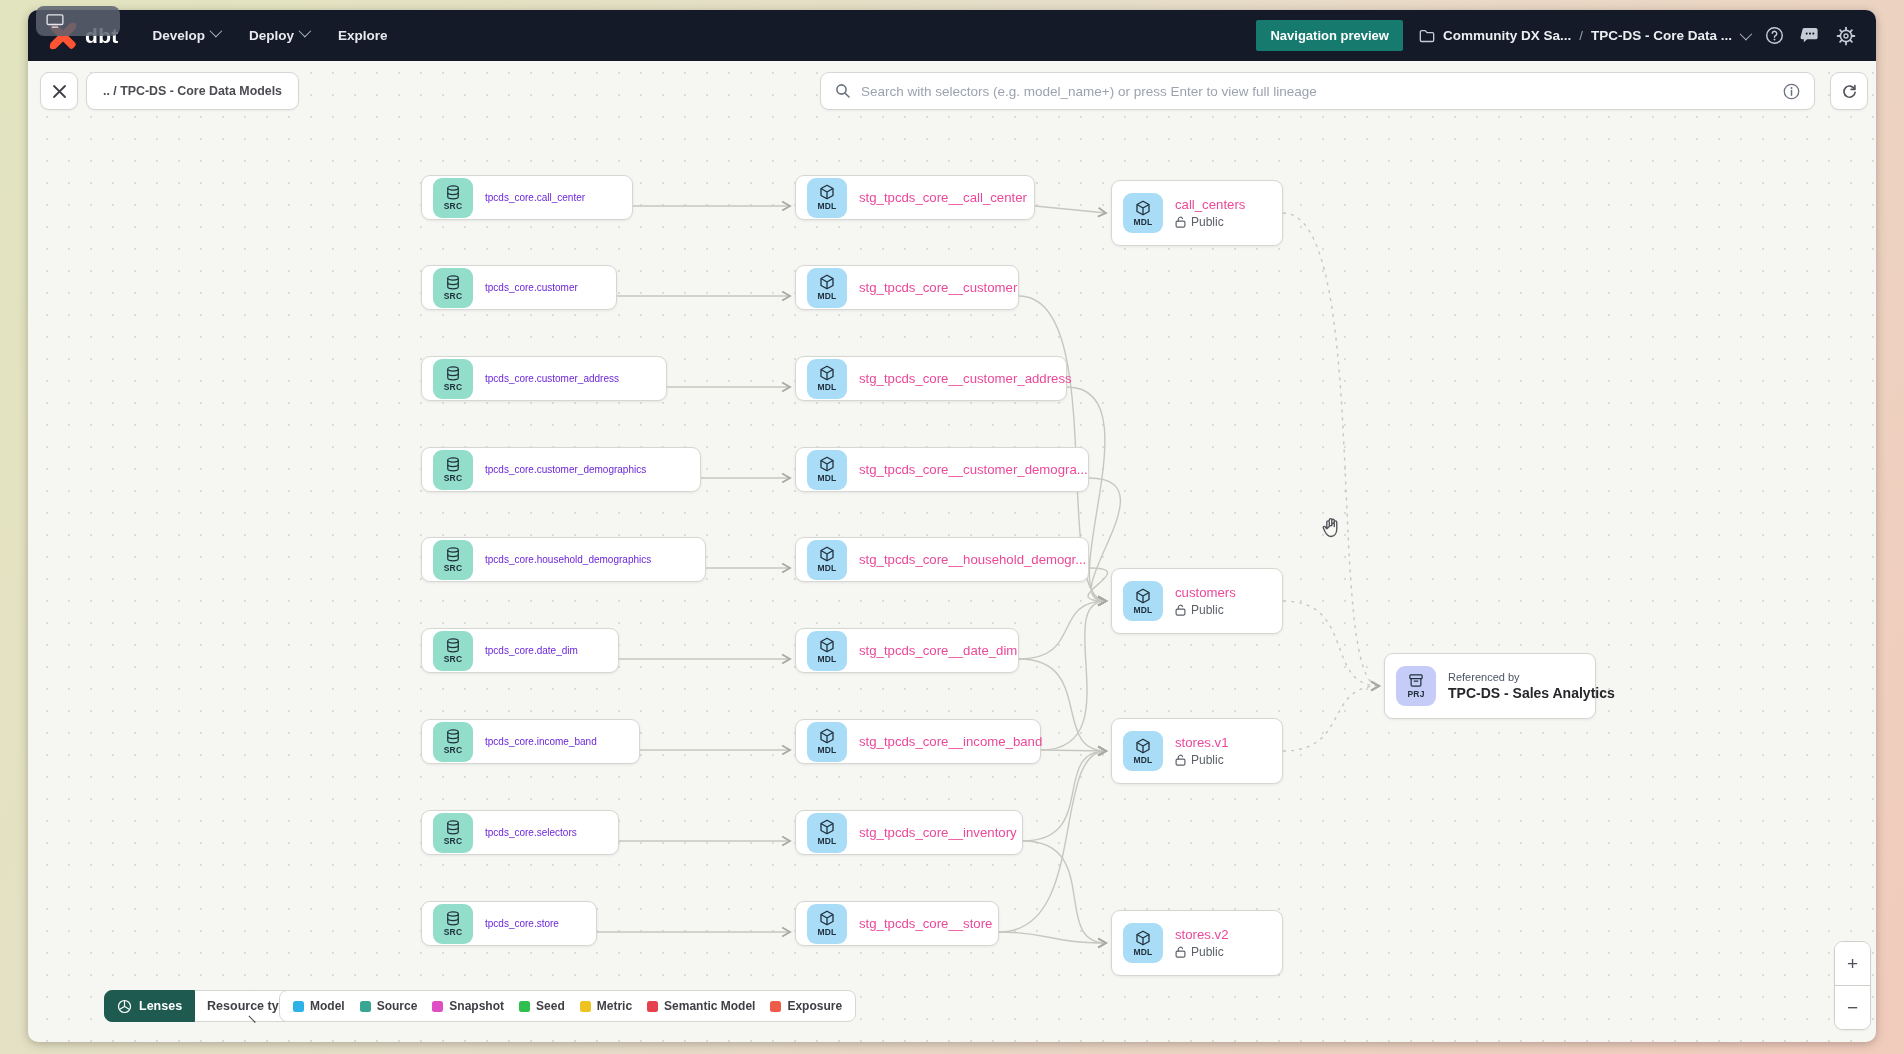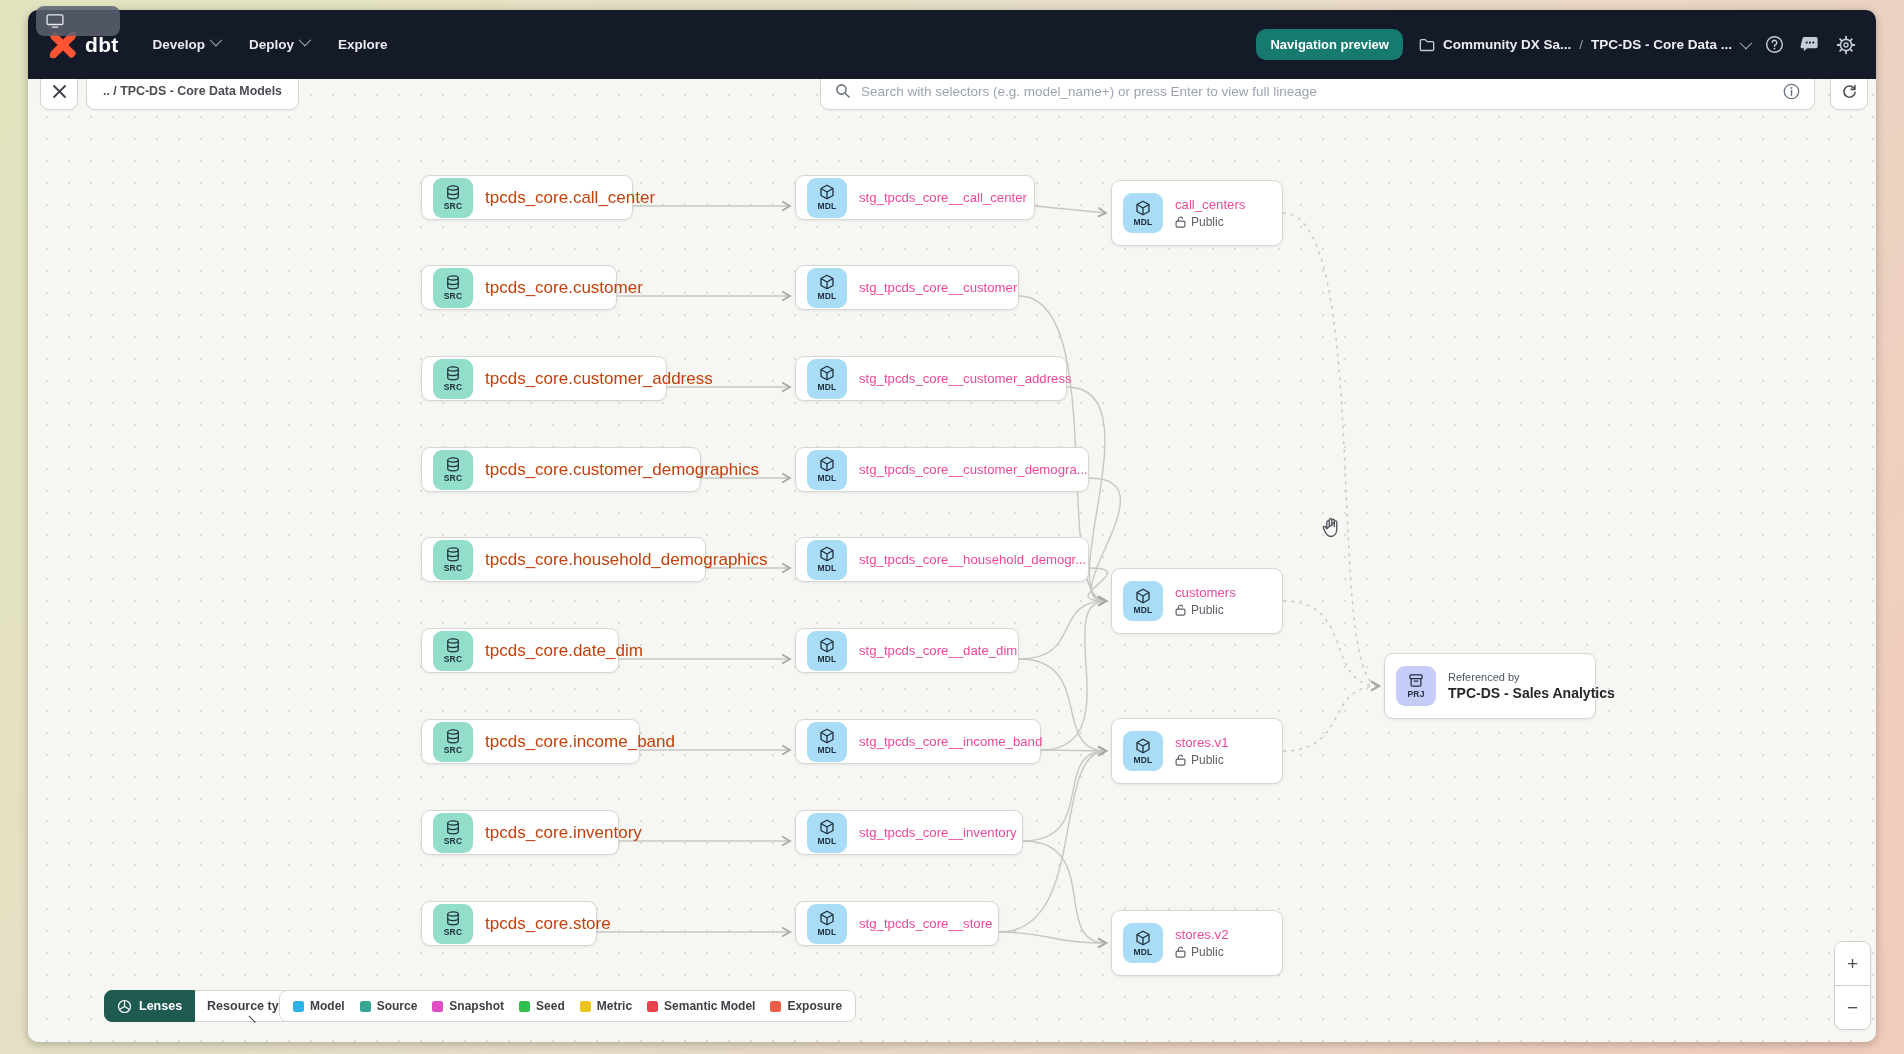--- a/index.html
+++ b/index.html
@@ -9,32 +9,32 @@
     background:linear-gradient(120deg,#e2e4bf 0%,#e6ddc8 45%,#f1cbbc 100%);
     position:relative;
   }
   #app {
     position:absolute; left:28px; top:10px; width:1848px; height:1032px;
     background:#f6f6f3; border-radius:10px; overflow:hidden;
     box-shadow:0 2px 10px rgba(0,0,0,.25);
   }
   
   #hdr {
-    position:absolute; left:0; top:0; width:100%; height:69px;
+    position:absolute; left:0; top:0; width:100%; height:51px;
     background:#141a27; display:flex; align-items:center; padding:0 20px; z-index:30;
   }
   .logo-wrap { display:flex; align-items:center; gap:7px; margin-right:34px; }
   .logo-txt { color:#fff; font-weight:700; font-size:21px; letter-spacing:.3px; }
   .nav-item { display:flex; align-items:flex-start; gap:5px; color:#e8eaef; font-size:13.5px;
     font-weight:700; margin-right:30px; cursor:pointer; }
   .chev { width:9px; height:9px; border-right:1.6px solid #aeb4c0; border-bottom:1.6px solid #aeb4c0;
     transform:rotate(45deg) translateY(-2px); display:inline-block; }
   #hdr-right { margin-left:auto; display:flex; align-items:center; gap:16px; }
   .preview-btn { background:#167a6e; color:#fff; font-size:13px; font-weight:700;
-    padding:8px 14px; border-radius:10px; border:none; cursor:pointer; }
+    padding:8px 14px; border-radius:2px; border:none; cursor:pointer; }
   .crumbs { display:flex; align-items:center; gap:8px; color:#eceef2; font-size:13.5px; font-weight:700; }
   .crumbs .sep { color:#9aa1ad; font-weight:400; }
   .hdr-ic { color:#c6ccd6; display:flex; align-items:center; cursor:pointer; }
   
   #share-tab { position:absolute; left:36px; top:6px; width:84px; height:30px;
     background:rgba(90,97,112,.85); border-radius:8px; z-index:40;
     display:flex; align-items:center; padding-left:10px; }
   
   #stage { position:absolute; inset:0; z-index:5;
     background-image:radial-gradient(#dcdcd7 1.3px, transparent 1.3px);
@@ -55,21 +55,21 @@
     font-family:inherit; background:transparent; }
   #searchbar input::placeholder { color:#9ca3af; }
   
   .node { position:absolute; background:#fff; border:1px solid #d7d7d2; border-radius:9px;
     box-shadow:0 1px 3px rgba(15,23,42,.07); display:flex; align-items:center; gap:12px;
     padding:0 14px 0 11px; height:45px; white-space:nowrap; cursor:pointer; }
   .tile { width:40px; height:40px; border-radius:9px; display:flex; flex-direction:column;
     align-items:center; justify-content:center; flex:0 0 auto; }
   .tile-label { font-size:8.5px; font-weight:700; color:#20303c; margin-top:1px; letter-spacing:.2px; }
   .tile.src { background:#93ddcb; } .tile.mdl { background:#a9dcf6; } .tile.prj { background:#c6ccf8; }
-  .nlabel { font-size:17px; color:#c2410c; }
+  .nlabel { font-size:10px; color:#6d28d9; }
   .ncol { display:flex; flex-direction:column; justify-content:center; }
   .ntitle { font-size:13.2px; color:#ec4899; font-weight:400; }
   .nsub { display:flex; align-items:center; gap:5px; font-size:12px; color:#5b6068; margin-top:3px; }
   .kicker { font-size:11px; color:#4b5563; }
   .ptitle { font-size:14px; font-weight:600; color:#26262b; margin-top:2px; }
   
   #lenses-bar { position:absolute; left:36px; top:980px; display:flex; height:32px; z-index:20;padding-left:40px; }
   #lenses-btn { background:#1e5a50; color:#fff; font-size:12.5px; font-weight:700;
     border:1px solid #1e5a50; border-radius:8px 0 0 8px; display:flex; align-items:center; gap:7px;
     padding:0 12px; cursor:pointer; }
@@ -209,21 +209,21 @@
   </div>
         <div class="node" style="left: 393px; top: 800px; width: 198px;">
     <div class="tile src">
       <svg width="16" height="15" viewBox="0 0 16 16">
         <ellipse cx="8" cy="3.2" rx="5.6" ry="2.2" fill="none" stroke="#20303c" stroke-width="1.3"></ellipse>
         <path d="M2.4 3.2 V12.6 c0 1.2 2.5 2.2 5.6 2.2 s5.6 -1 5.6 -2.2 V3.2" fill="none" stroke="#20303c" stroke-width="1.3"></path>
         <path d="M2.4 8 c0 1.2 2.5 2.2 5.6 2.2 s5.6 -1 5.6 -2.2" fill="none" stroke="#20303c" stroke-width="1.3"></path>
       </svg>
       <span class="tile-label">SRC</span>
     </div>
-    <span class="nlabel">tpcds_core.inventory</span>
+    <span class="nlabel">tpcds_core.selectors</span>
   </div>
         <div class="node" style="left: 393px; top: 891px; width: 176px;">
     <div class="tile src">
       <svg width="16" height="15" viewBox="0 0 16 16">
         <ellipse cx="8" cy="3.2" rx="5.6" ry="2.2" fill="none" stroke="#20303c" stroke-width="1.3"></ellipse>
         <path d="M2.4 3.2 V12.6 c0 1.2 2.5 2.2 5.6 2.2 s5.6 -1 5.6 -2.2 V3.2" fill="none" stroke="#20303c" stroke-width="1.3"></path>
         <path d="M2.4 8 c0 1.2 2.5 2.2 5.6 2.2 s5.6 -1 5.6 -2.2" fill="none" stroke="#20303c" stroke-width="1.3"></path>
       </svg>
       <span class="tile-label">SRC</span>
     </div>

